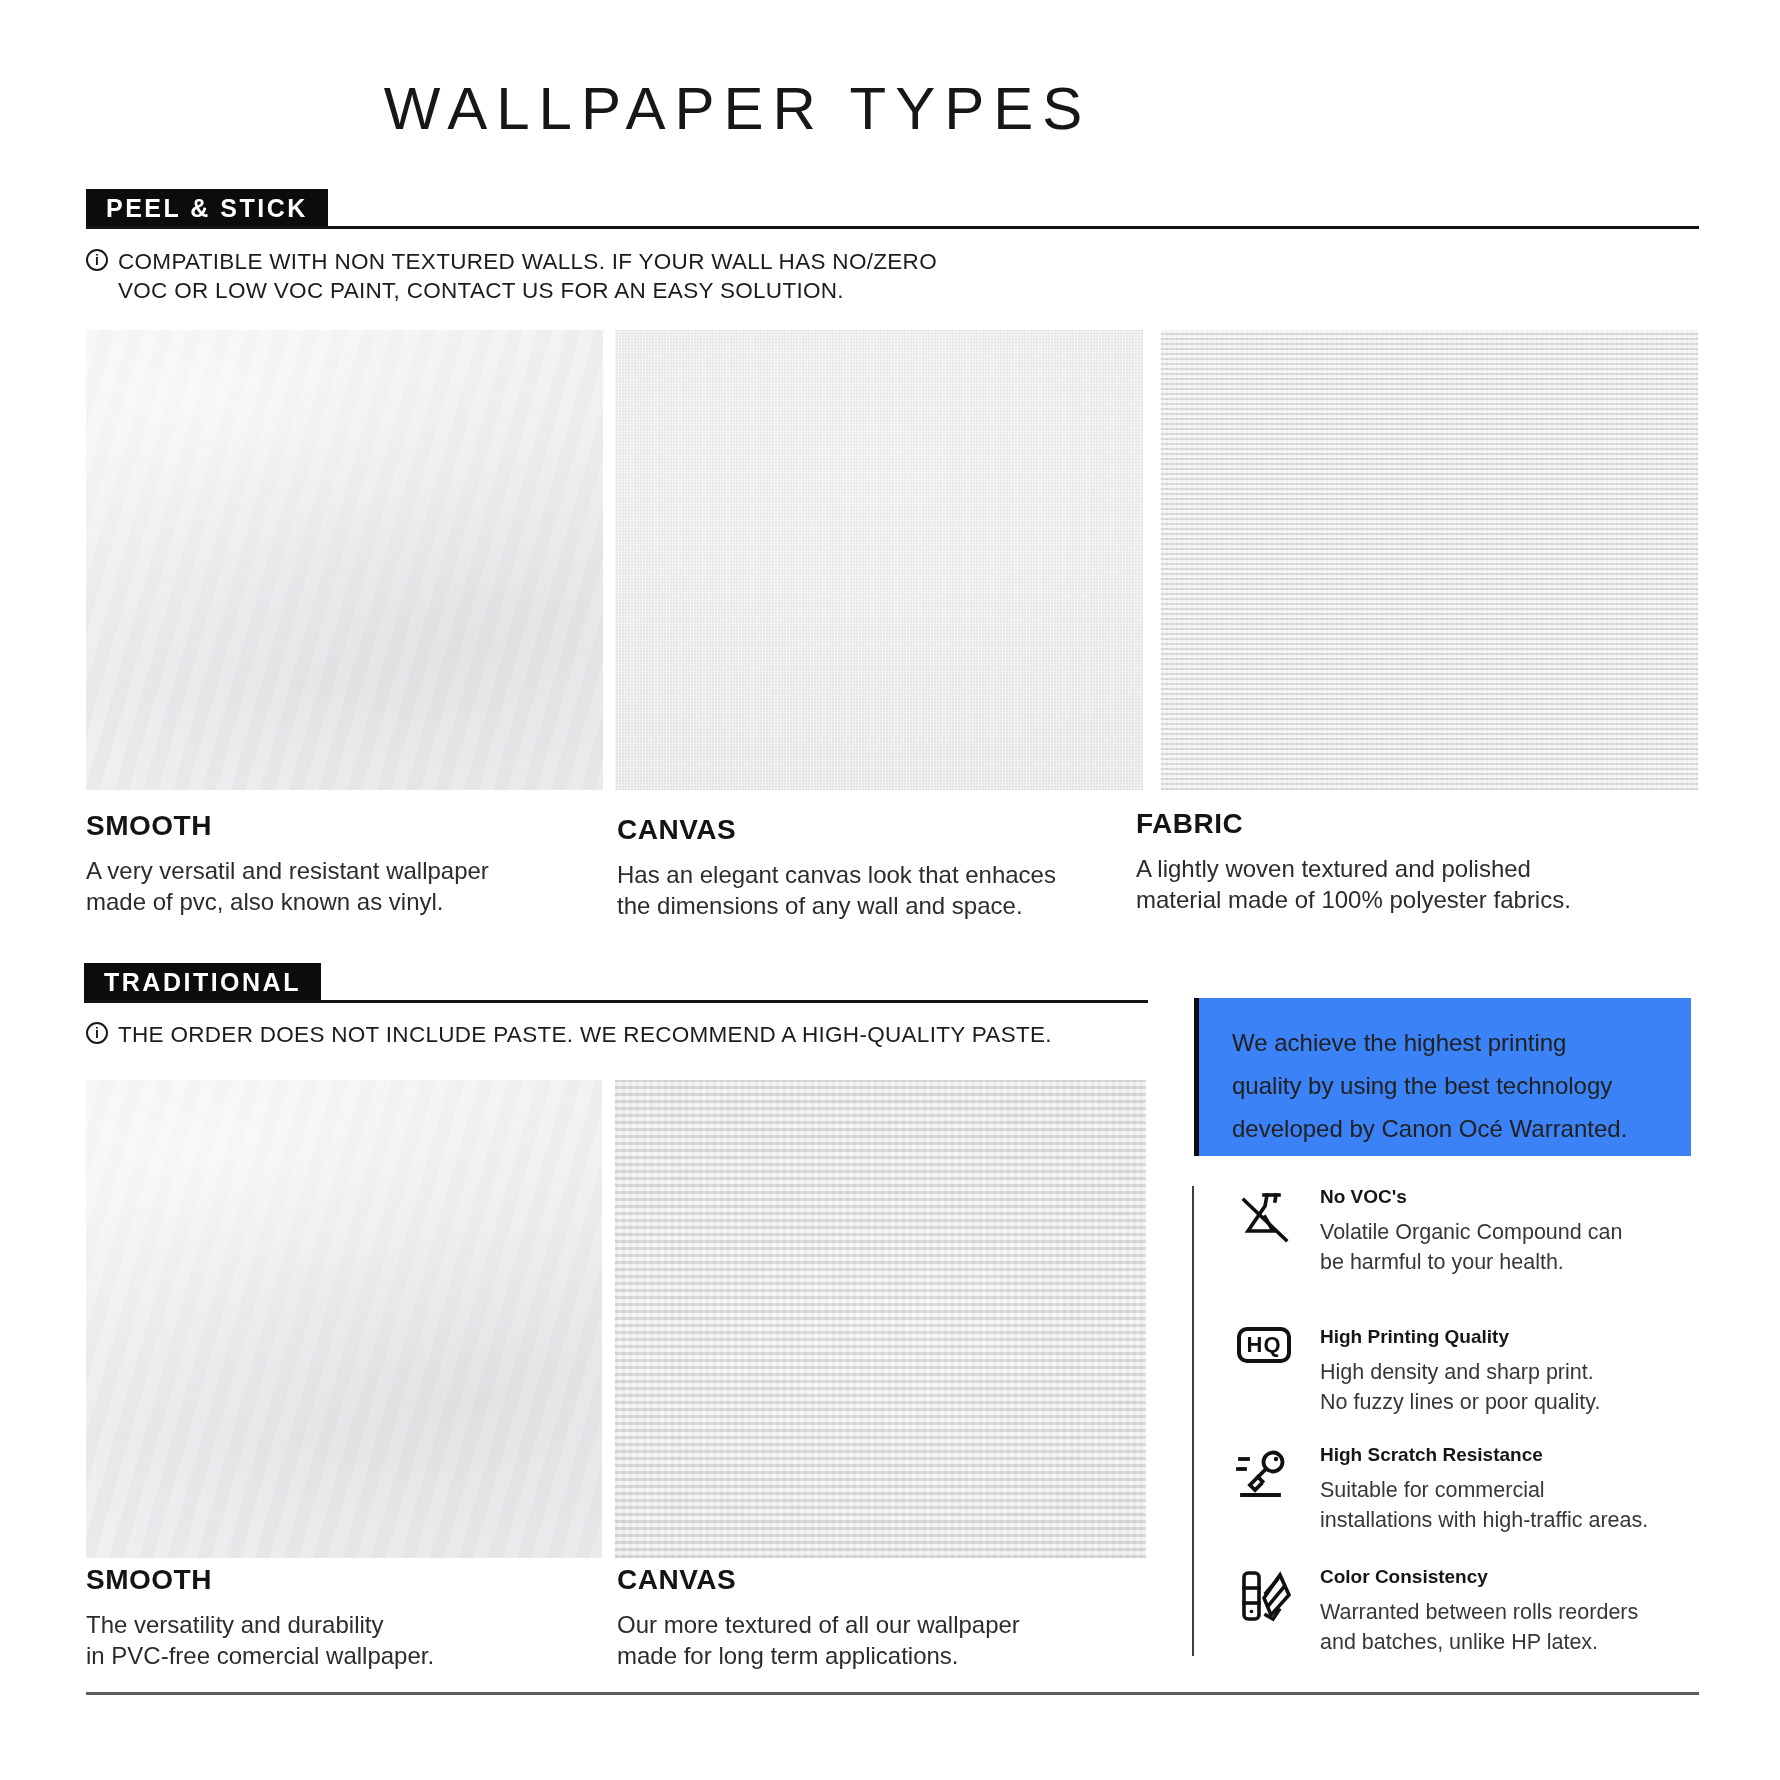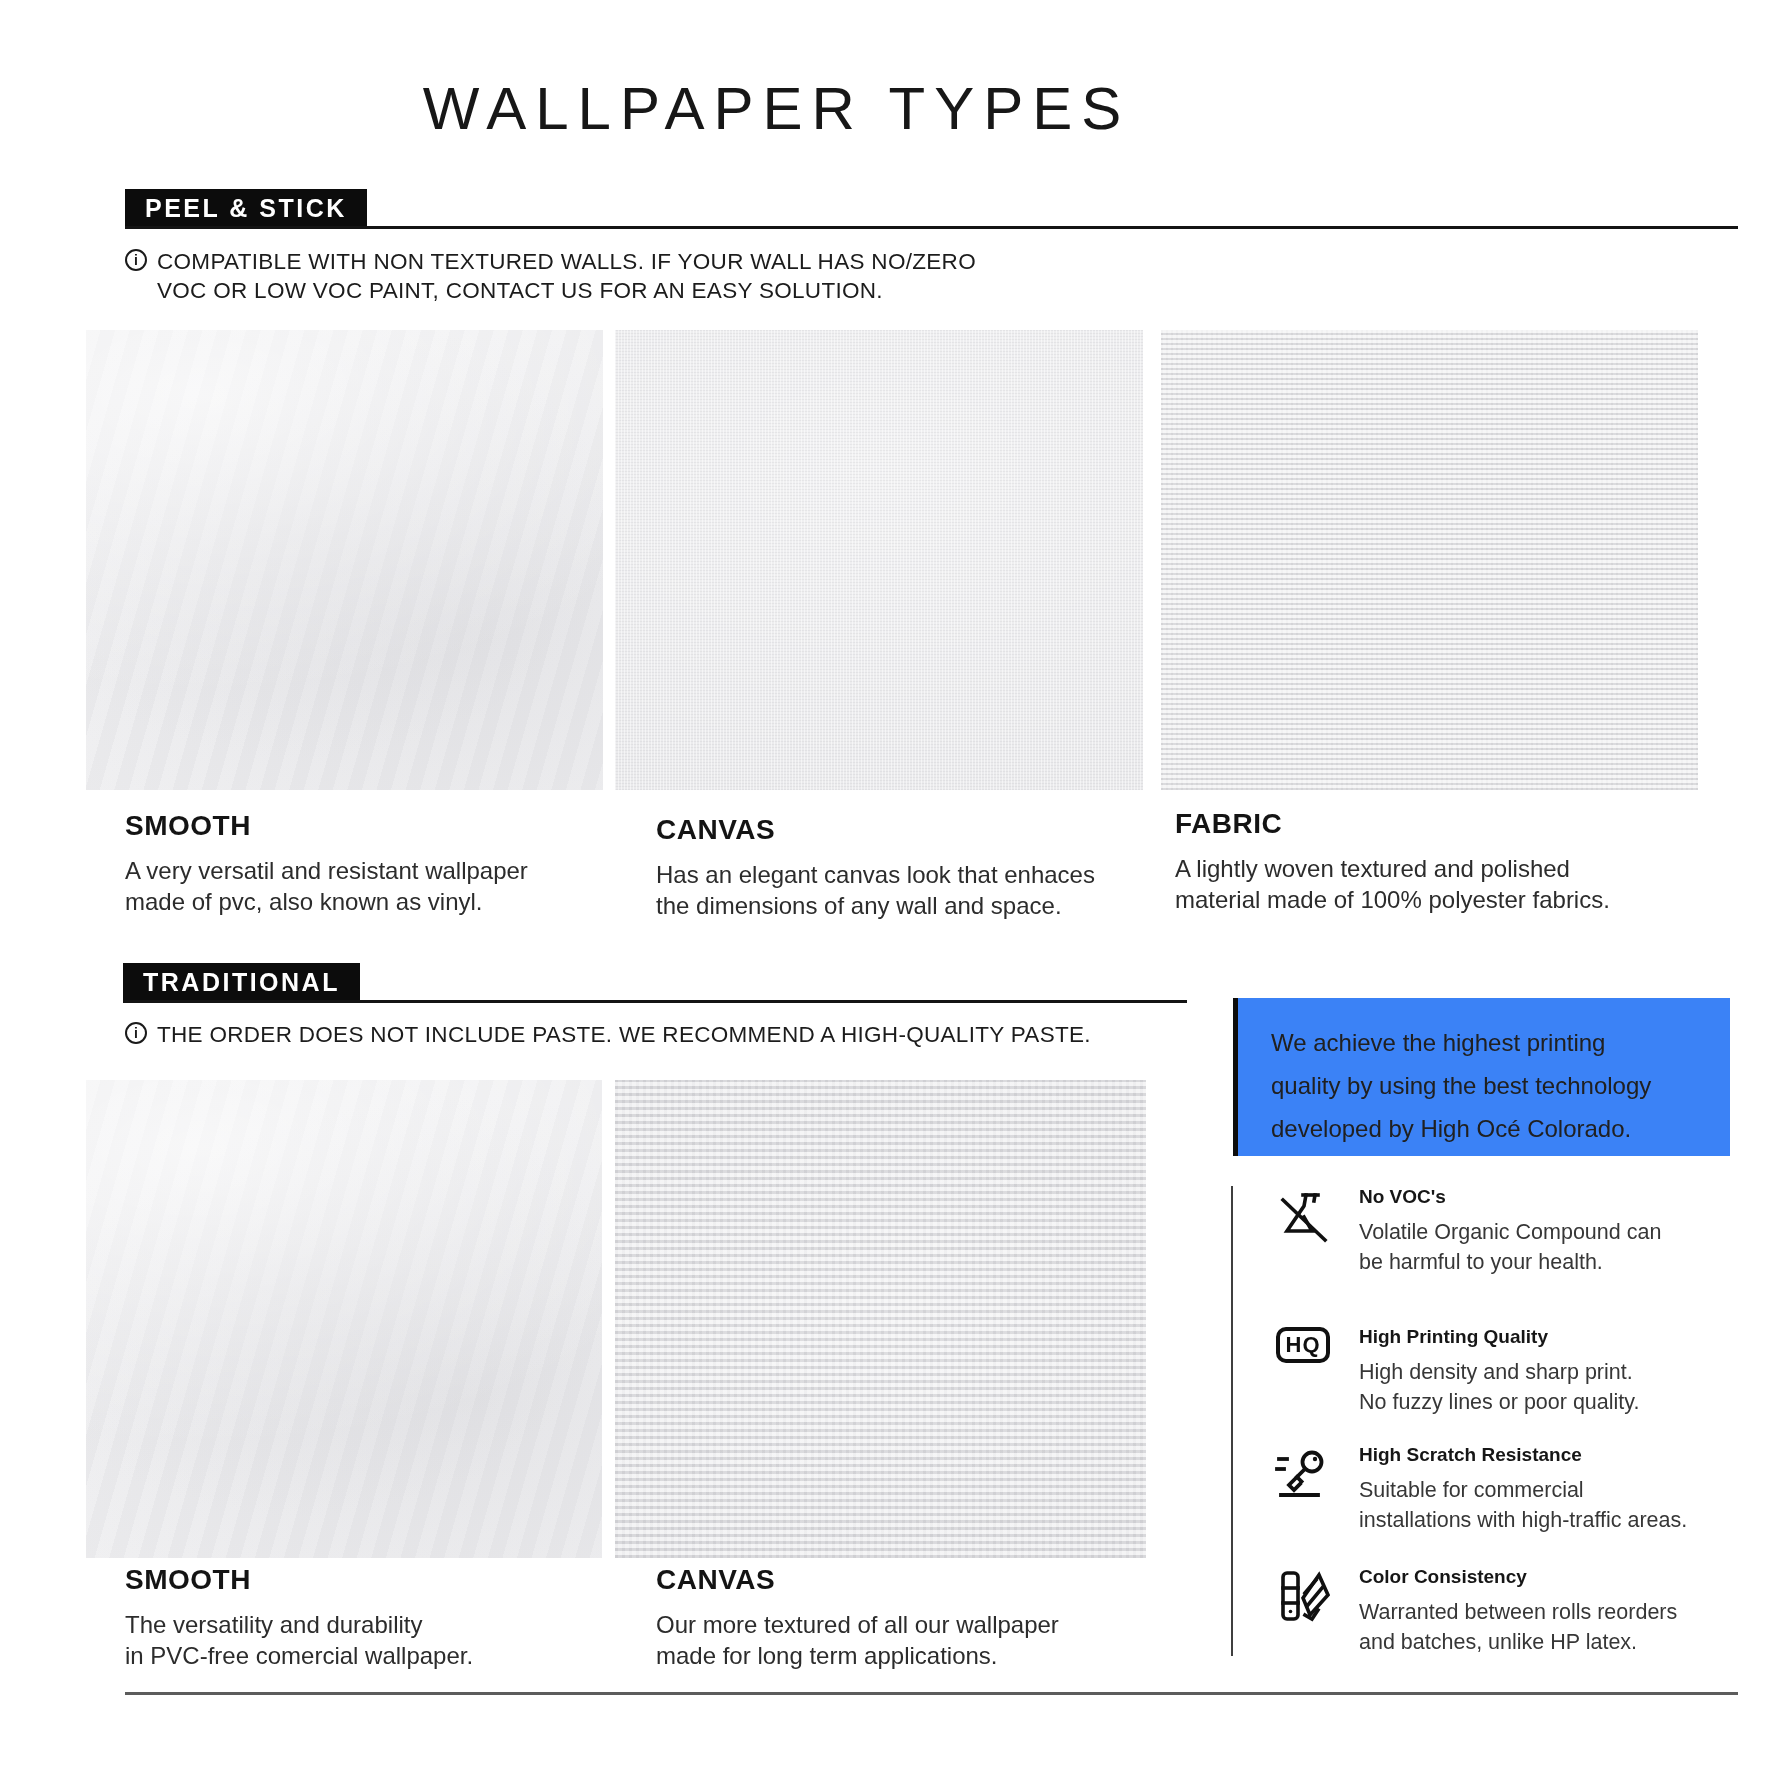--- a/index.html
+++ b/index.html
@@ -1,18 +1,18 @@
 <!DOCTYPE html>
 <html><head>
 <meta charset="utf-8">
 <style>
   html,body{margin:0;padding:0;background:#ffffff;}
   .page{position:relative;width:1780px;height:1780px;background:#ffffff;
         font-family:"Liberation Sans",sans-serif;overflow:hidden;color:#1a1a1a;}
-  .abs{position:absolute;margin-left:39px;}
+  .abs{position:absolute;}
 
   .page-title{left:85px;top:74px;width:1305px;text-align:center;
         font-size:60px;font-weight:400;letter-spacing:9px;color:#171717;white-space:nowrap;}
 
   .badge{display:inline-flex;align-items:center;background:#0c0c0c;color:#ffffff;
         font-weight:700;font-size:25px;letter-spacing:2.5px;padding:0 20px;height:38px;white-space:nowrap;}
   .rule{background:#141414;height:3px;}
   .rule-gray{background:#5c5c5c;height:3px;}
 
   .note-line{display:flex;align-items:flex-start;font-size:22.5px;letter-spacing:.3px;
@@ -123,21 +123,21 @@
   <div class="abs" style="left:617px;top:1564px;width:530px;">
     <div class="item-name">CANVAS</div>
     <div class="item-desc">Our more textured of all our wallpaper</div>
     <div class="item-desc">made for long term applications.</div>
   </div>
 
   <div class="abs quality-bar" style="left:1194px;top:998px;width:5px;height:158px;"></div>
   <div class="abs quality-box" style="left:1199px;top:998px;width:492px;height:158px;">
     <div>We achieve the highest printing</div>
     <div>quality by using the best technology</div>
-    <div>developed by High Océ Colorado.</div>
+    <div>developed by Canon Océ Warranted.</div>
   </div>
 
   <div class="abs vline" style="left:1192px;top:1186px;width:2px;height:470px;"></div>
 
   <div class="abs" style="left:1236px;top:1188px;">
     <svg class="icon-svg" width="58" height="58" viewBox="0 0 58 58" fill="none" stroke="#101010" stroke-width="3.6" stroke-linecap="square" stroke-linejoin="miter">
       <path d="M28 7 h15"></path>
       <path d="M31 7 l-2 11 L12 43 h25 l-8 -14"></path>
       <path d="M40 7 l-1 6"></path>
       <path d="M8 12 L50 52"></path>

